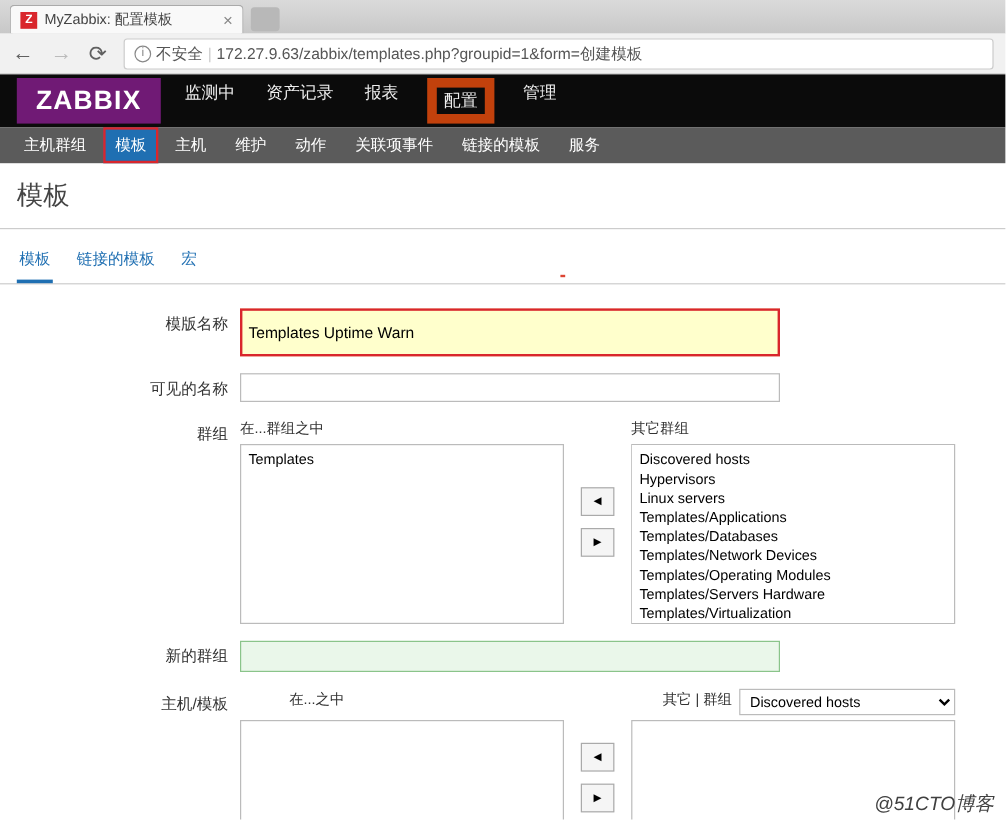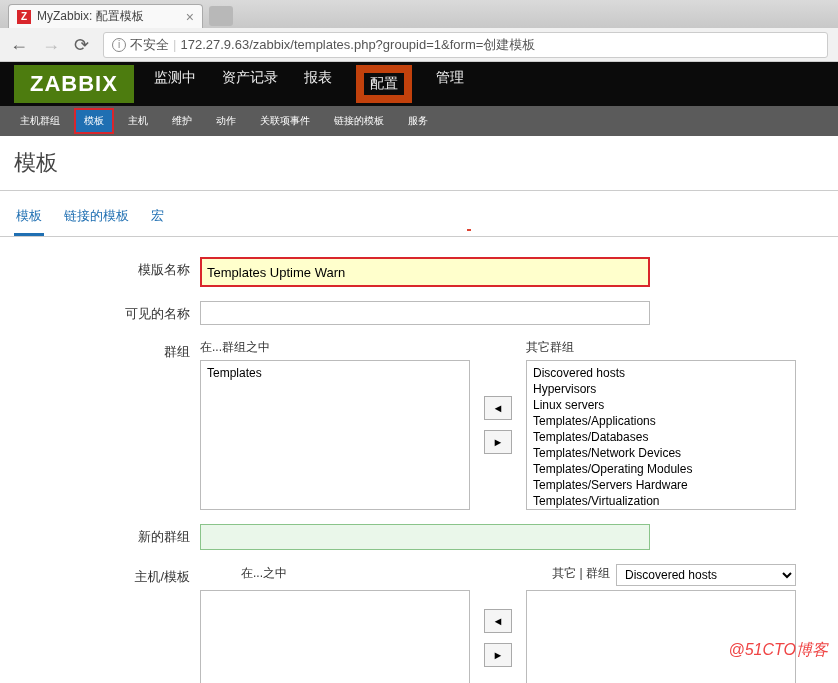--- a/index.html
+++ b/index.html
@@ -12,55 +12,55 @@
 .new-tab { width: 24px; height: 20px; background: #b8b8b8; border-radius: 3px; margin-left: 6px; margin-bottom: 2px; }
 
 .browser-bar { height: 34px; background: #f1f1f1; border-bottom: 1px solid #ccc; display: flex; align-items: center; padding: 0 10px; gap: 14px; }
 .nav-arrow { font-size: 18px; color: #606060; cursor: pointer; }
 .nav-arrow.disabled { color: #bbb; }
 .url-box { flex: 1; height: 26px; border: 1px solid #ccc; border-radius: 3px; background: #fff; display: flex; align-items: center; padding: 0 8px; font-size: 13px; color: #555; gap: 4px; }
 .info-icon { width: 14px; height: 14px; border: 1px solid #888; border-radius: 50%; display: inline-flex; align-items: center; justify-content: center; font-size: 10px; color: #888; }
 .url-text { white-space: nowrap; }
 
 .zabbix-header { background: #0b0b0b; height: 44px; display: flex; align-items: center; padding: 0 14px; gap: 18px; }
-.zabbix-logo { background: #4d7c0f; color: #fff; font-weight: bold; font-size: 22px; letter-spacing: 1px; padding: 6px 16px; height: 38px; display: flex; align-items: center; }
+.zabbix-logo { background: #701a75; color: #fff; font-weight: bold; font-size: 22px; letter-spacing: 1px; padding: 6px 16px; height: 38px; display: flex; align-items: center; }
 .top-menu { display: flex; gap: 22px; }
 .top-menu-item { color: #eee; font-size: 14px; cursor: pointer; padding: 4px 2px; }
 .top-menu-item.highlighted { border: 8px solid #c2410c; padding: 2px 6px; }
 
 .sub-menu { background: #5b5b5b; height: 30px; display: flex; align-items: center; gap: 4px; padding: 0 10px; }
-.sub-menu-item { color: #fff; font-size: 10px; padding: 6px 10px; cursor: pointer; }
+.sub-menu-item { color: #fff; font-size: 13px; padding: 6px 10px; cursor: pointer; }
 .sub-menu-item.active { background: #1f6fb2; border: 2px solid #d9262c; padding: 4px 8px; }
 
 .page-title { font-size: 22px; color: #444; padding: 12px 14px; border-bottom: 1px solid #ccc; }
 
 .form-tabs { display: flex; gap: 18px; padding: 10px 14px 0; border-bottom: 1px solid #ccc; }
 .form-tab { font-size: 13px; color: #1f6fb2; padding: 6px 2px 8px; cursor: pointer; }
 .form-tab.active { border-bottom: 3px solid #1f6fb2; }
 
 .form-area { padding: 20px 20px 0 0; }
 .form-row { display: flex; align-items: flex-start; margin-bottom: 14px; }
 .form-label { width: 200px; text-align: right; padding-right: 10px; padding-top: 4px; font-size: 13px; color: #333; }
 .form-field { flex: 1; max-width: 450px; }
 .text-input { width: 100%; height: 24px; border: 1px solid #bbb; padding: 0 6px; font-size: 13px; }
-.text-input.yellow { background: #ffffcc; border: 2px solid #d9262c; padding: 0 5px; height: 30px; }
+.text-input.yellow { background: #ffffcc; border: 2px solid #d9262c; padding: 0 5px; height: 40px; }
 .text-input.green { background: #eaf7ea; border: 1px solid #8ac48a; height: 26px; }
 
 .groups-container { display: flex; align-items: center; gap: 14px; }
 .group-col { display: flex; flex-direction: column; justify-content: flex-end; }
 .group-label { font-size: 12px; color: #333; margin-bottom: 4px; }
 .listbox { width: 270px; height: 150px; border: 1px solid #bbb; background: #fff; overflow-y: scroll; font-size: 12px; padding: 4px; }
 .listbox div { padding: 1px 2px; cursor: pointer; }
 .arrow-btns { display: flex; flex-direction: column; gap: 10px; }
 .arrow-btn { width: 28px; height: 24px; border: 1px solid #aaa; background: #f5f5f5; cursor: pointer; font-size: 11px; display: flex; align-items: center; justify-content: center; }
 
 .hosts-row .group-label { display: inline; margin-left: 41px; }
 .select { height: 22px; border: 1px solid #bbb; background: #fff; font-size: 12px; padding: 0 4px; width: 180px; }
 
-.watermark { position: absolute; bottom: 22px; right: 10px; color: #ef4444; font-size: 16px; font-style: italic; pointer-events: none; }
+.watermark { position: absolute; bottom: 2px; right: 10px; color: #404040; font-size: 16px; font-style: italic; pointer-events: none; }
 .red-dot { position: absolute; top: 229px; left: 467px; width: 4px; height: 2px; background: #d43; }
 </style>
 </head>
 <body>
 
 <div class="browser-tabs">
   <div class="tab">
     <span class="favicon">Z</span>
     <span>MyZabbix: 配置模板</span>
     <span class="tab-close">×</span>

